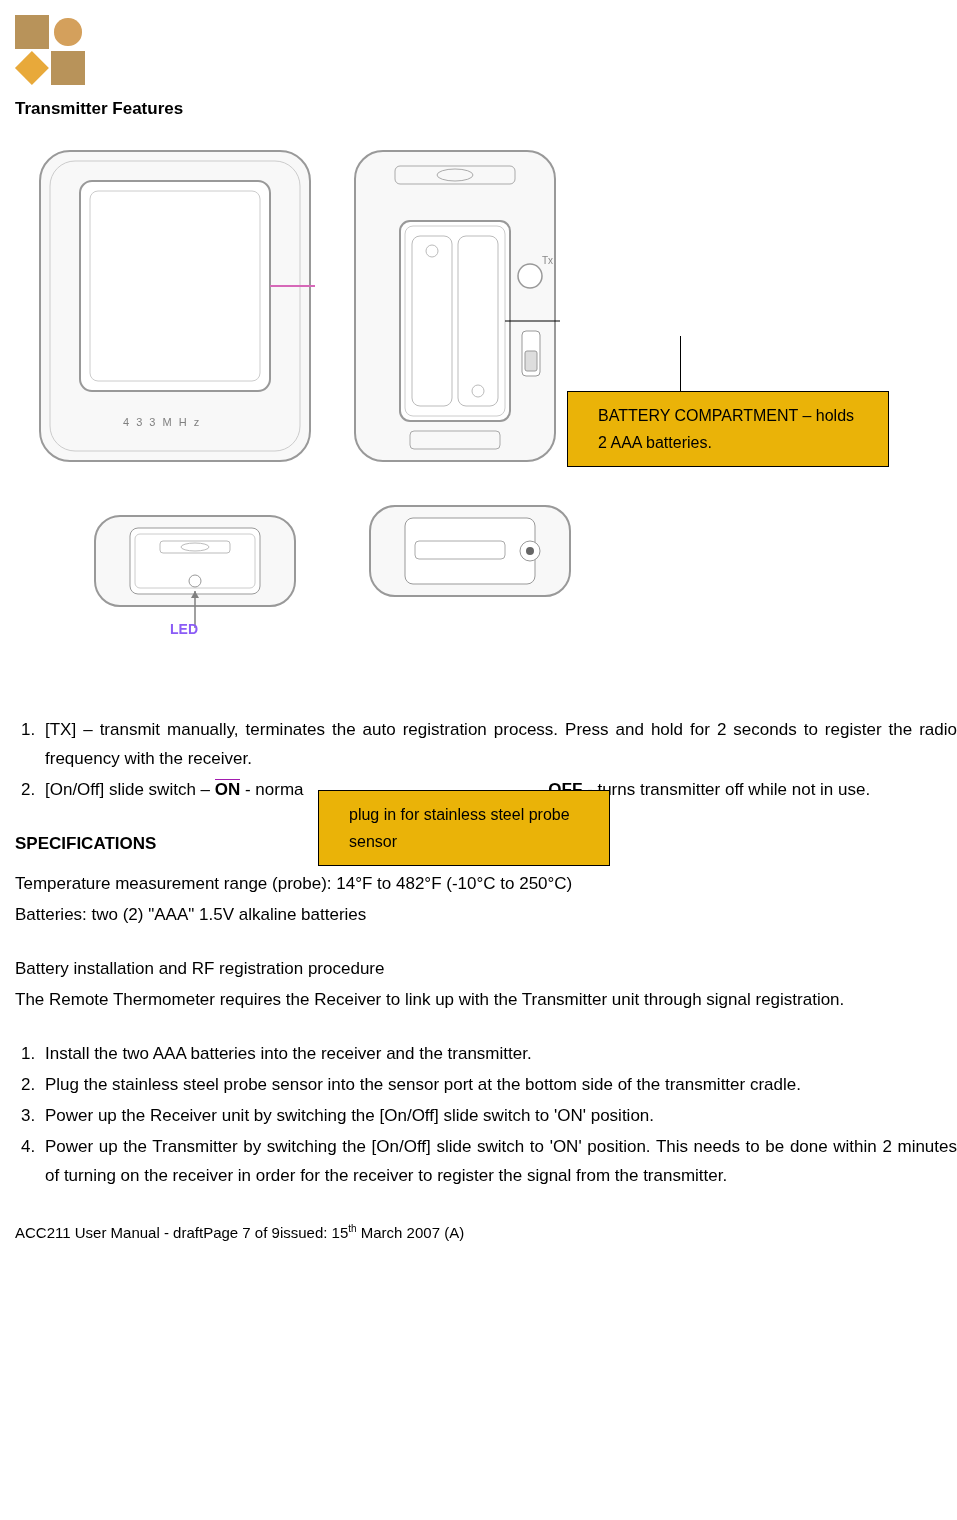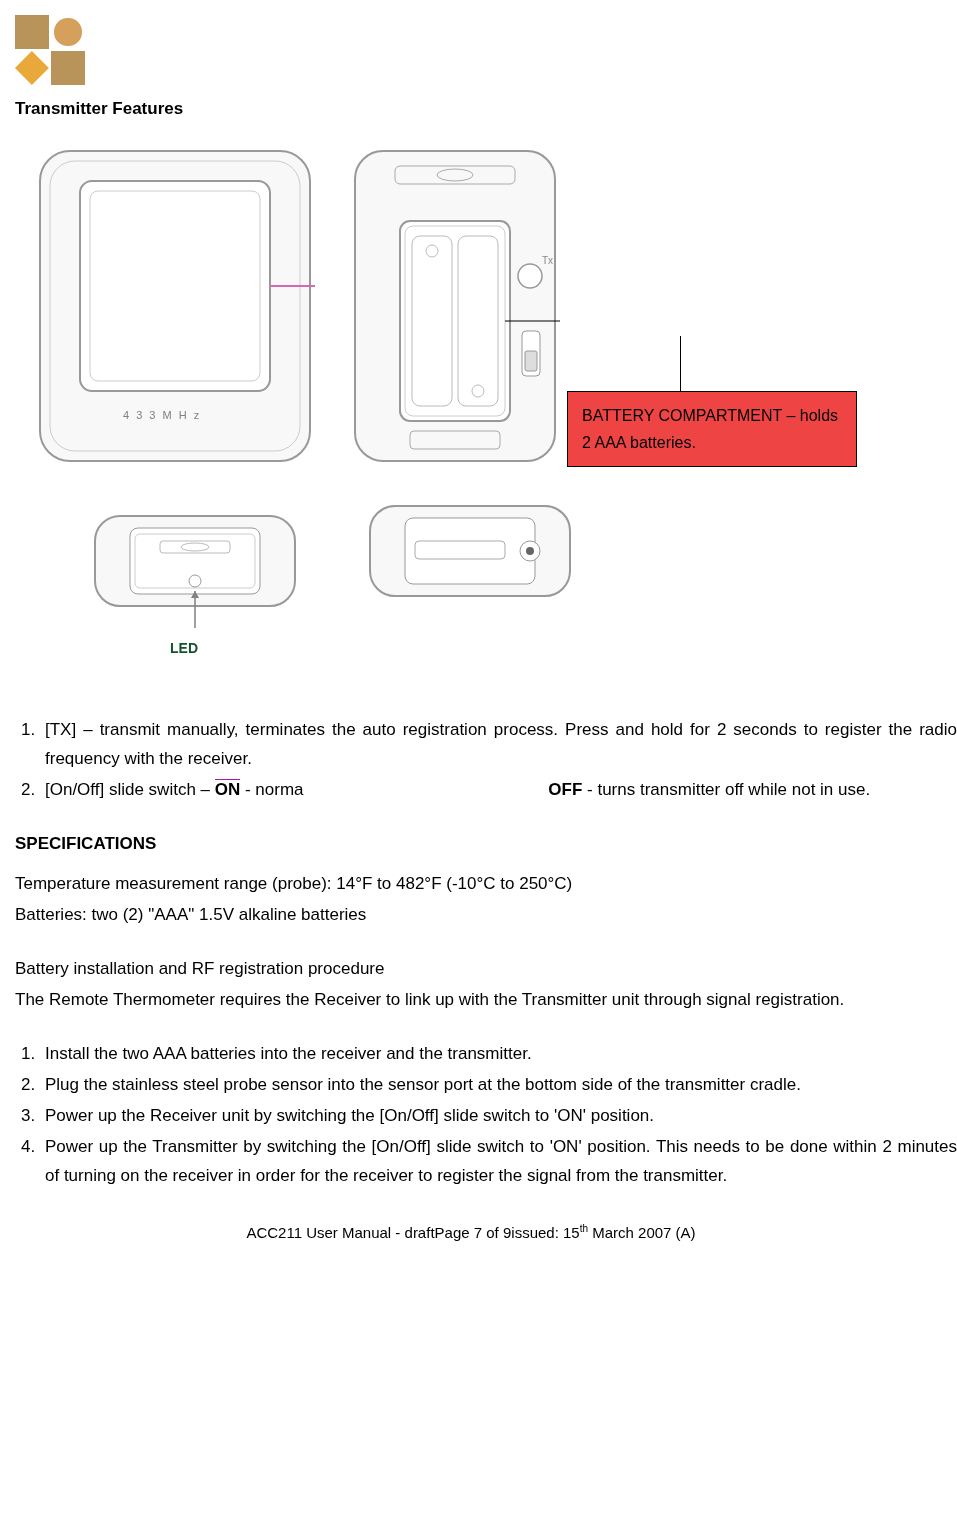--- a/index.html
+++ b/index.html
@@ -93,22 +93,22 @@
     .device-bottom-right {
       position: absolute;
       top: 350px;
       left: 350px;
       width: 210px;
       height: 130px;
     }
     .callout-box {
       position: absolute;
       border: 1.5px solid #000;
-      background: #ef4444;
-      padding: 10px 14px;
+      background: #eab308;
+      padding: 10px 30px;
       font-family: "Trebuchet MS", Arial, sans-serif;
       font-size: 16px;
       line-height: 1.7;
     }
     .callout-battery {
       top: 255px;
       left: 552px;
       width: 260px;
     }
     .callout-probe {
@@ -135,38 +135,38 @@
     .numbered {
       padding-left: 25px;
     }
     .numbered li {
       padding-left: 5px;
       margin-bottom: 2px;
       text-align: justify;
     }
     .led-label {
       position: absolute;
-      top: 501px;
+      top: 482px;
       left: 155px;
       font-size: 14px;
       font-weight: bold;
       font-family: Arial, sans-serif;
-      color: #14532d;
+      color: #8b5cf6;
     }
     .mhz-label {
       position: absolute;
-      top: 270px;
+      top: 277px;
       left: 108px;
       font-size: 11px;
       color: #808080;
       letter-spacing: 2px;
     }
     .footer {
       display: flex;
-      justify-content: center;
+      justify-content: flex-start;
       font-family: "Trebuchet MS", Arial, sans-serif;
       font-size: 15px;
       margin-top: 30px;
       padding-right: 30px;
     }
     .footer .sup {
       font-size: 10px;
       vertical-align: super;
     }
     .strike {
@@ -262,20 +262,21 @@
   </div>
 
   <ol class="numbered body-text">
     <li>[TX] – transmit manually, terminates the auto registration process. Press and hold for 2 seconds to register the radio frequency with the receiver.</li>
     <li>
       <span>[On/Off] slide switch – </span><b class="strike" style="text-decoration:none;border-top:1px solid #a21caf;position:relative;"><span>ON</span></b><span> - norma</span>
       <span style="display:inline-block;width:240px;"></span><b>OFF</b><span> - turns transmitter off while not in use.</span>
     </li>
   </ol>
 
+  <div class="callout-box callout-probe">plug in for stainless steel probe sensor</div>
 
   <h2 class="section" style="margin-top:25px;">SPECIFICATIONS</h2>
   <div class="body-text">
     <p>Temperature measurement range (probe): 14°F to 482°F (-10°C to 250°C)</p>
     <p>Batteries: two (2) "AAA"  1.5V alkaline batteries</p>
   </div>
 
   <div class="body-text" style="margin-top:25px;">
     <p>Battery installation and RF registration procedure</p>
     <p>The Remote Thermometer requires the Receiver to link up with the Transmitter unit through signal registration.</p>

